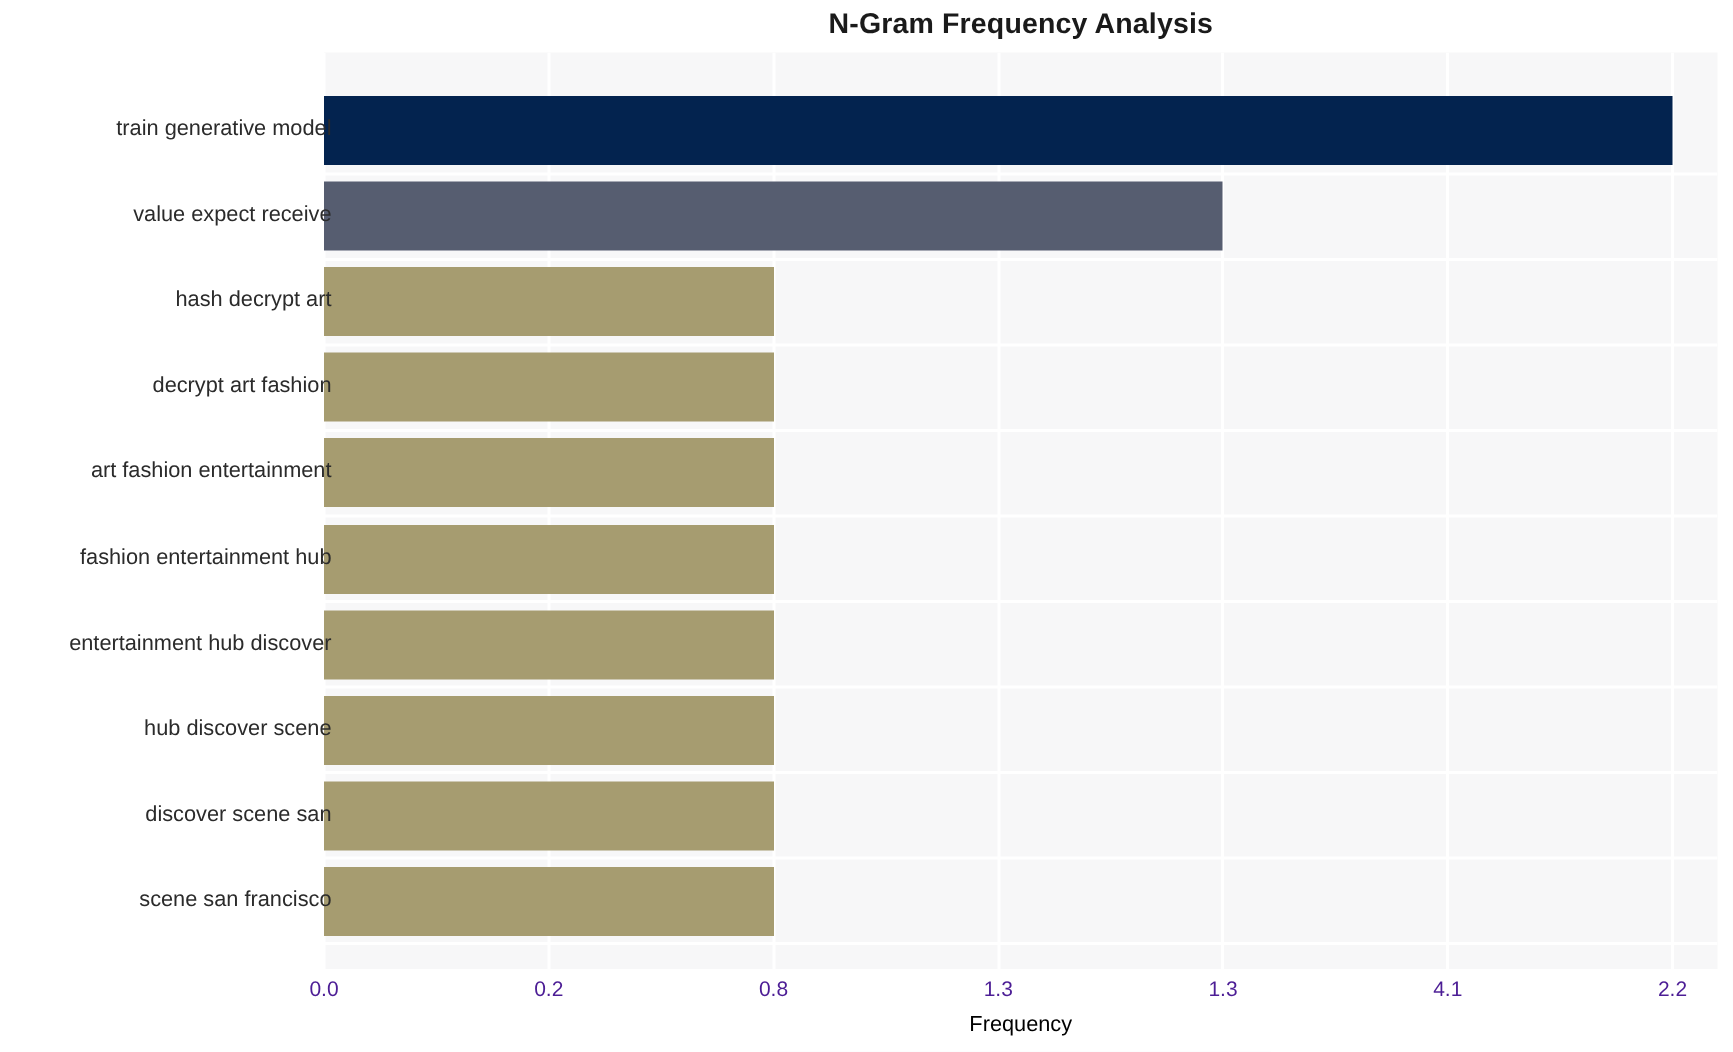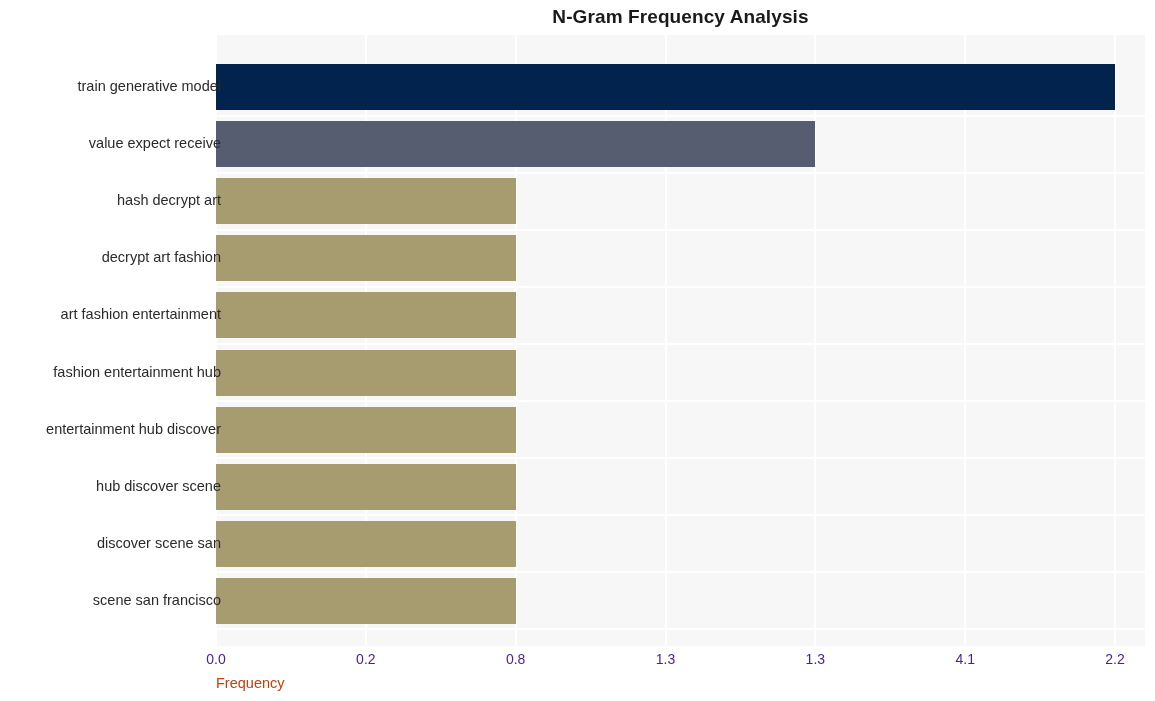--- a/index.html
+++ b/index.html
@@ -94,23 +94,23 @@
     font-size: 14px;
     color: #4c1d95;
     white-space: nowrap;
   }
 
   #xlabel {
     position: absolute;
     left: 216px;
     top: 675px;
     width: 929px;
-    text-align: left;
+    text-align: center;
     font-size: 14.5px;
-    color: #c2410c;
+    color: #000000;
     white-space: nowrap;
   }
 </style>
 </head>
 <body>
 
 <div id="figure" style="background: rgb(255, 255, 255);">
 
   <div id="chart-title">N-Gram Frequency Analysis</div>
 

